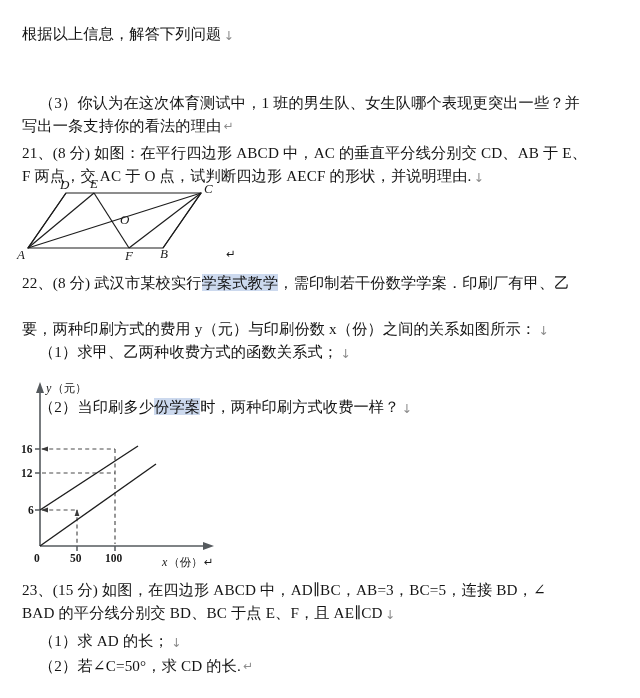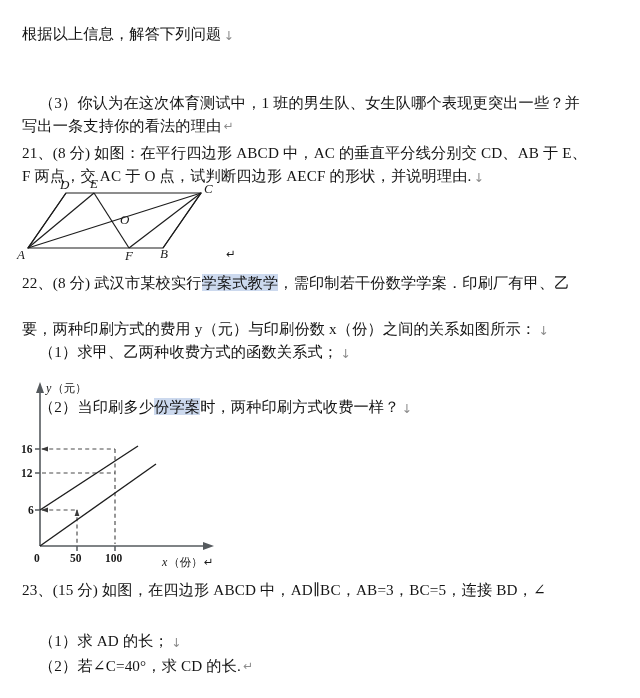--- a/index.html
+++ b/index.html
@@ -215,20 +215,23 @@
       <text class="ax-num" x="97" y="186">100</text>
 
       <text x="38" y="16"><tspan class="ax-var">y</tspan><tspan class="ax-cn" dx="1">（元）</tspan></text>
       <text x="154" y="190"><tspan class="ax-var">x</tspan><tspan class="ax-cn" dx="1">（份）</tspan><tspan class="ax-cn" dx="1" fill="#8d8d8d">↵</tspan></text>
     </svg>
   </div>
 
   <div class="para" style="left:14px; top:578px;">
     <span>23、</span><span class="en">(15 分)</span>&nbsp;<span>如图，在四边形 ABCD 中，AD∥BC，AB=3，BC=5，连接 BD，∠</span>
   </div>
+  <div class="para" style="left:14px; top:601px;">
+    <span>BAD 的平分线分别交 BD、BC 于点 E、F，且 AE∥CD</span><span class="pmark down">↓</span>
+  </div>
   <div class="para" style="left:14px; top:629px;">
     <span class="indent">（1）求 AD 的长；</span><span class="pmark down">↓</span>
   </div>
   <div class="para" style="left:14px; top:654px;">
-    <span class="indent">（2）若∠C=40°，求 CD 的长.</span><span class="pmark">↵</span>
+    <span class="indent">（2）若∠C=50°，求 CD 的长.</span><span class="pmark">↵</span>
   </div>
 
 </div>
 
 </body></html>

